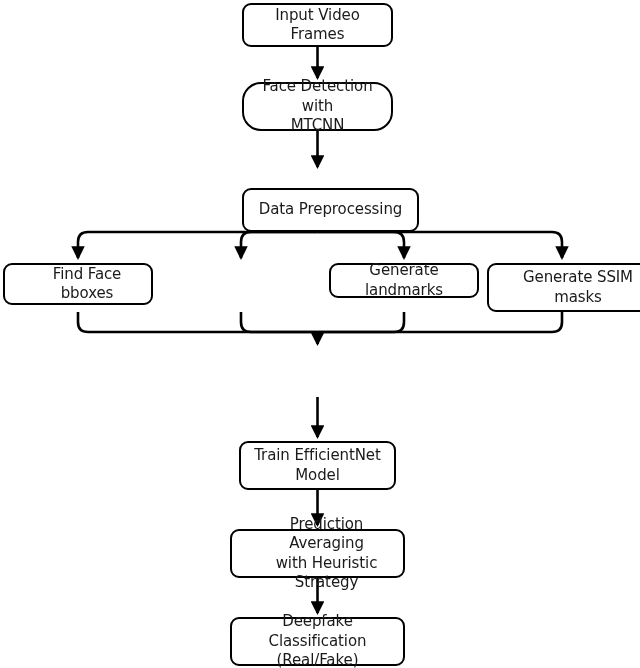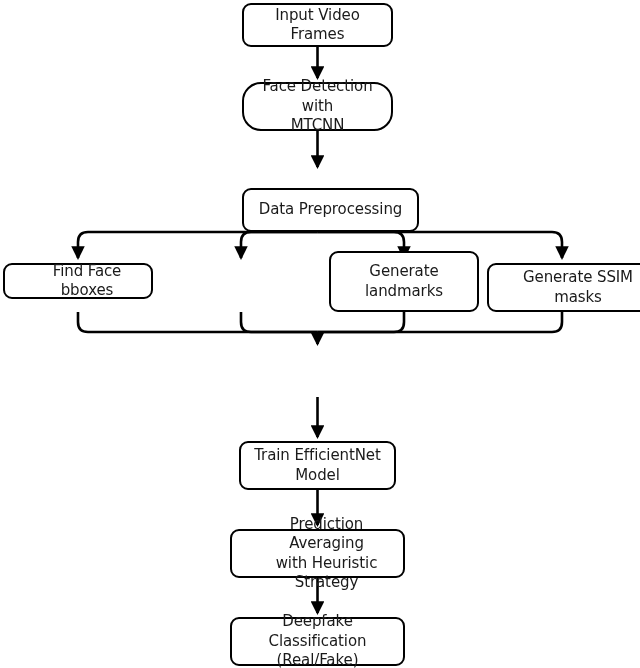--- a/index.html
+++ b/index.html
@@ -70,26 +70,26 @@
 
   <div class="node" style="left:242px; top:82px; width:151px; height:49px;border-radius:19px;">
     <span>Face Detection with
 MTCNN</span>
   </div>
 
   <div class="node" style="left:242px; top:188px; width:177px; height:44px;">
     <span>Data Preprocessing</span>
   </div>
 
-  <div class="node" style="left:3px; top:263px; width:150px; height:36px;padding-left:24px;">
+  <div class="node" style="left:3px; top:263px; width:150px; height:42px;padding-left:24px;">
     <span>Find Face bboxes</span>
   </div>
 
 
-  <div class="node" style="left:329px; top:251px; width:150px; height:61px;">
+  <div class="node" style="left:329px; top:263px; width:150px; height:35px;">
     <span>Generate landmarks</span>
   </div>
 
   <div class="node" style="left:487px; top:263px; width:182px; height:49px;">
     <span>Generate SSIM
 masks</span>
   </div>
 
 
   <div class="node" style="left:239px; top:441px; width:157px; height:49px;">

